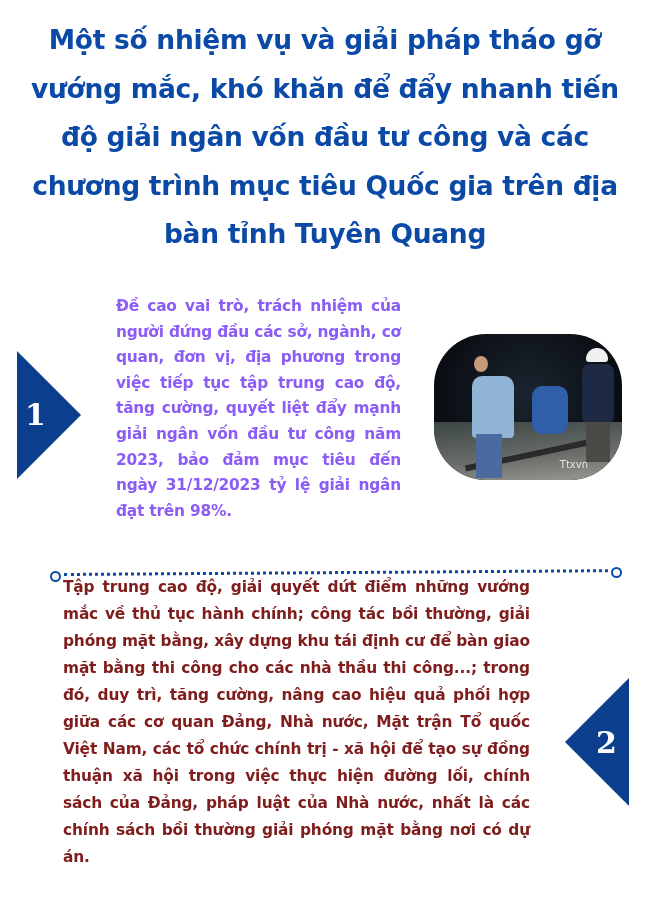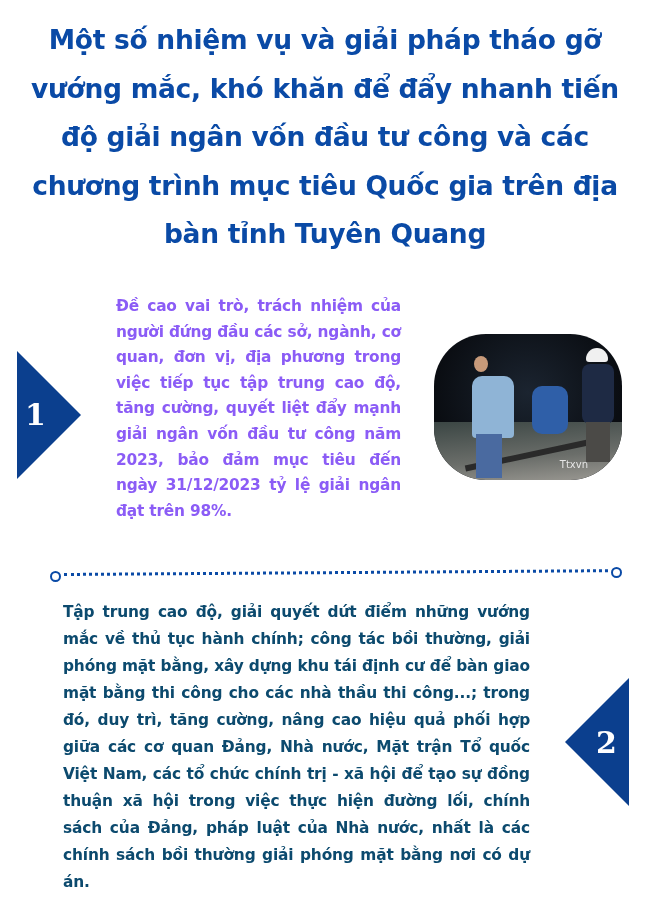--- a/index.html
+++ b/index.html
@@ -57,22 +57,22 @@
     position: absolute; left: 14px; right: 14px; top: 3px; height: 0;
     border-top: 3px dotted #0a4aa6; transform: rotate(-0.4deg); transform-origin: left;
   }
   .tri2 {
     position: absolute; left: 565px; top: 678px; width: 0; height: 0;
     border-top: 64px solid transparent; border-bottom: 64px solid transparent;
     border-right: 64px solid #0b3f8e;
   }
   .num2 { left: 596px; top: 728px; }
   .text2 {
-    position: absolute; left: 63px; top: 599px; width: 467px;
-    color: #0c4a6e; font-weight: bold; font-size: 15.4px; line-height: 27px;
+    position: absolute; left: 63px; top: 574px; width: 467px;
+    color: #7f1d1d; font-weight: bold; font-size: 15.4px; line-height: 27px;
     text-align: justify; text-align-last: left; letter-spacing: -0.15px;
   }
 </style>
 </head>
 <body>
 
 <div class="title">Một số nhiệm vụ và giải pháp tháo gỡ vướng mắc, khó khăn để đẩy nhanh tiến độ giải ngân vốn đầu tư công và các chương trình mục tiêu Quốc gia trên địa bàn tỉnh Tuyên Quang</div>
 
 <div>
   <div class="tri1"></div>

